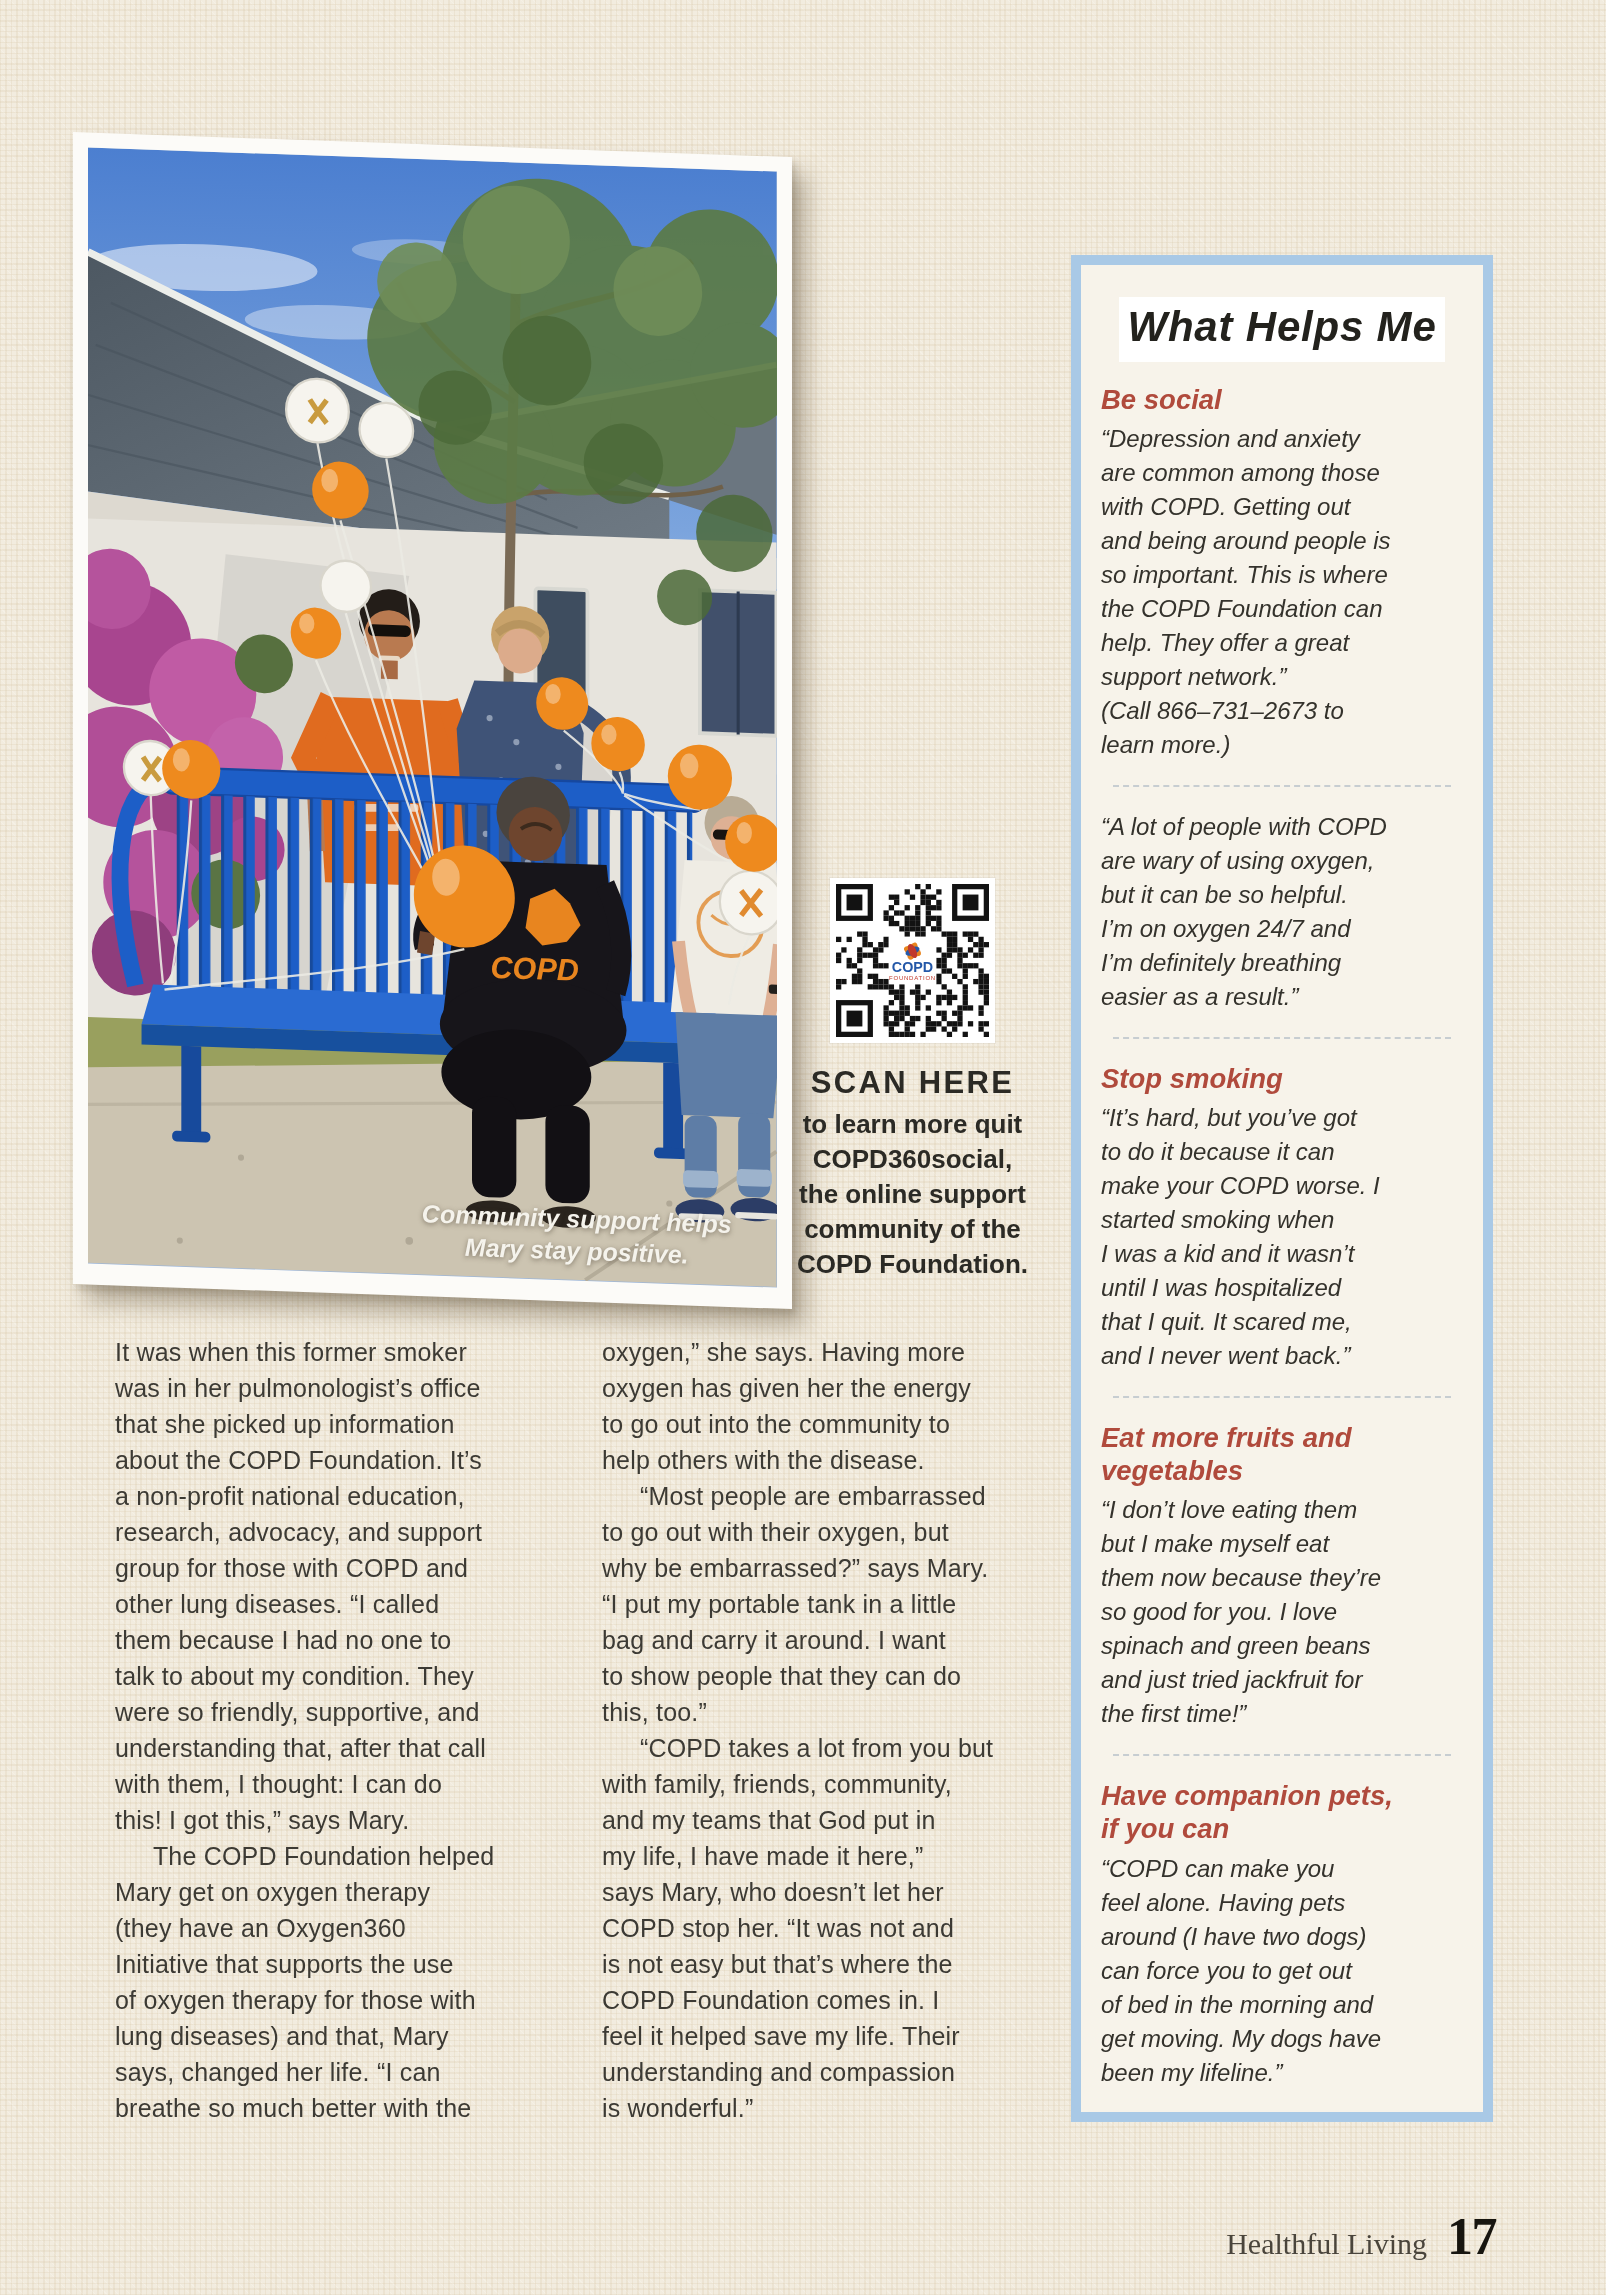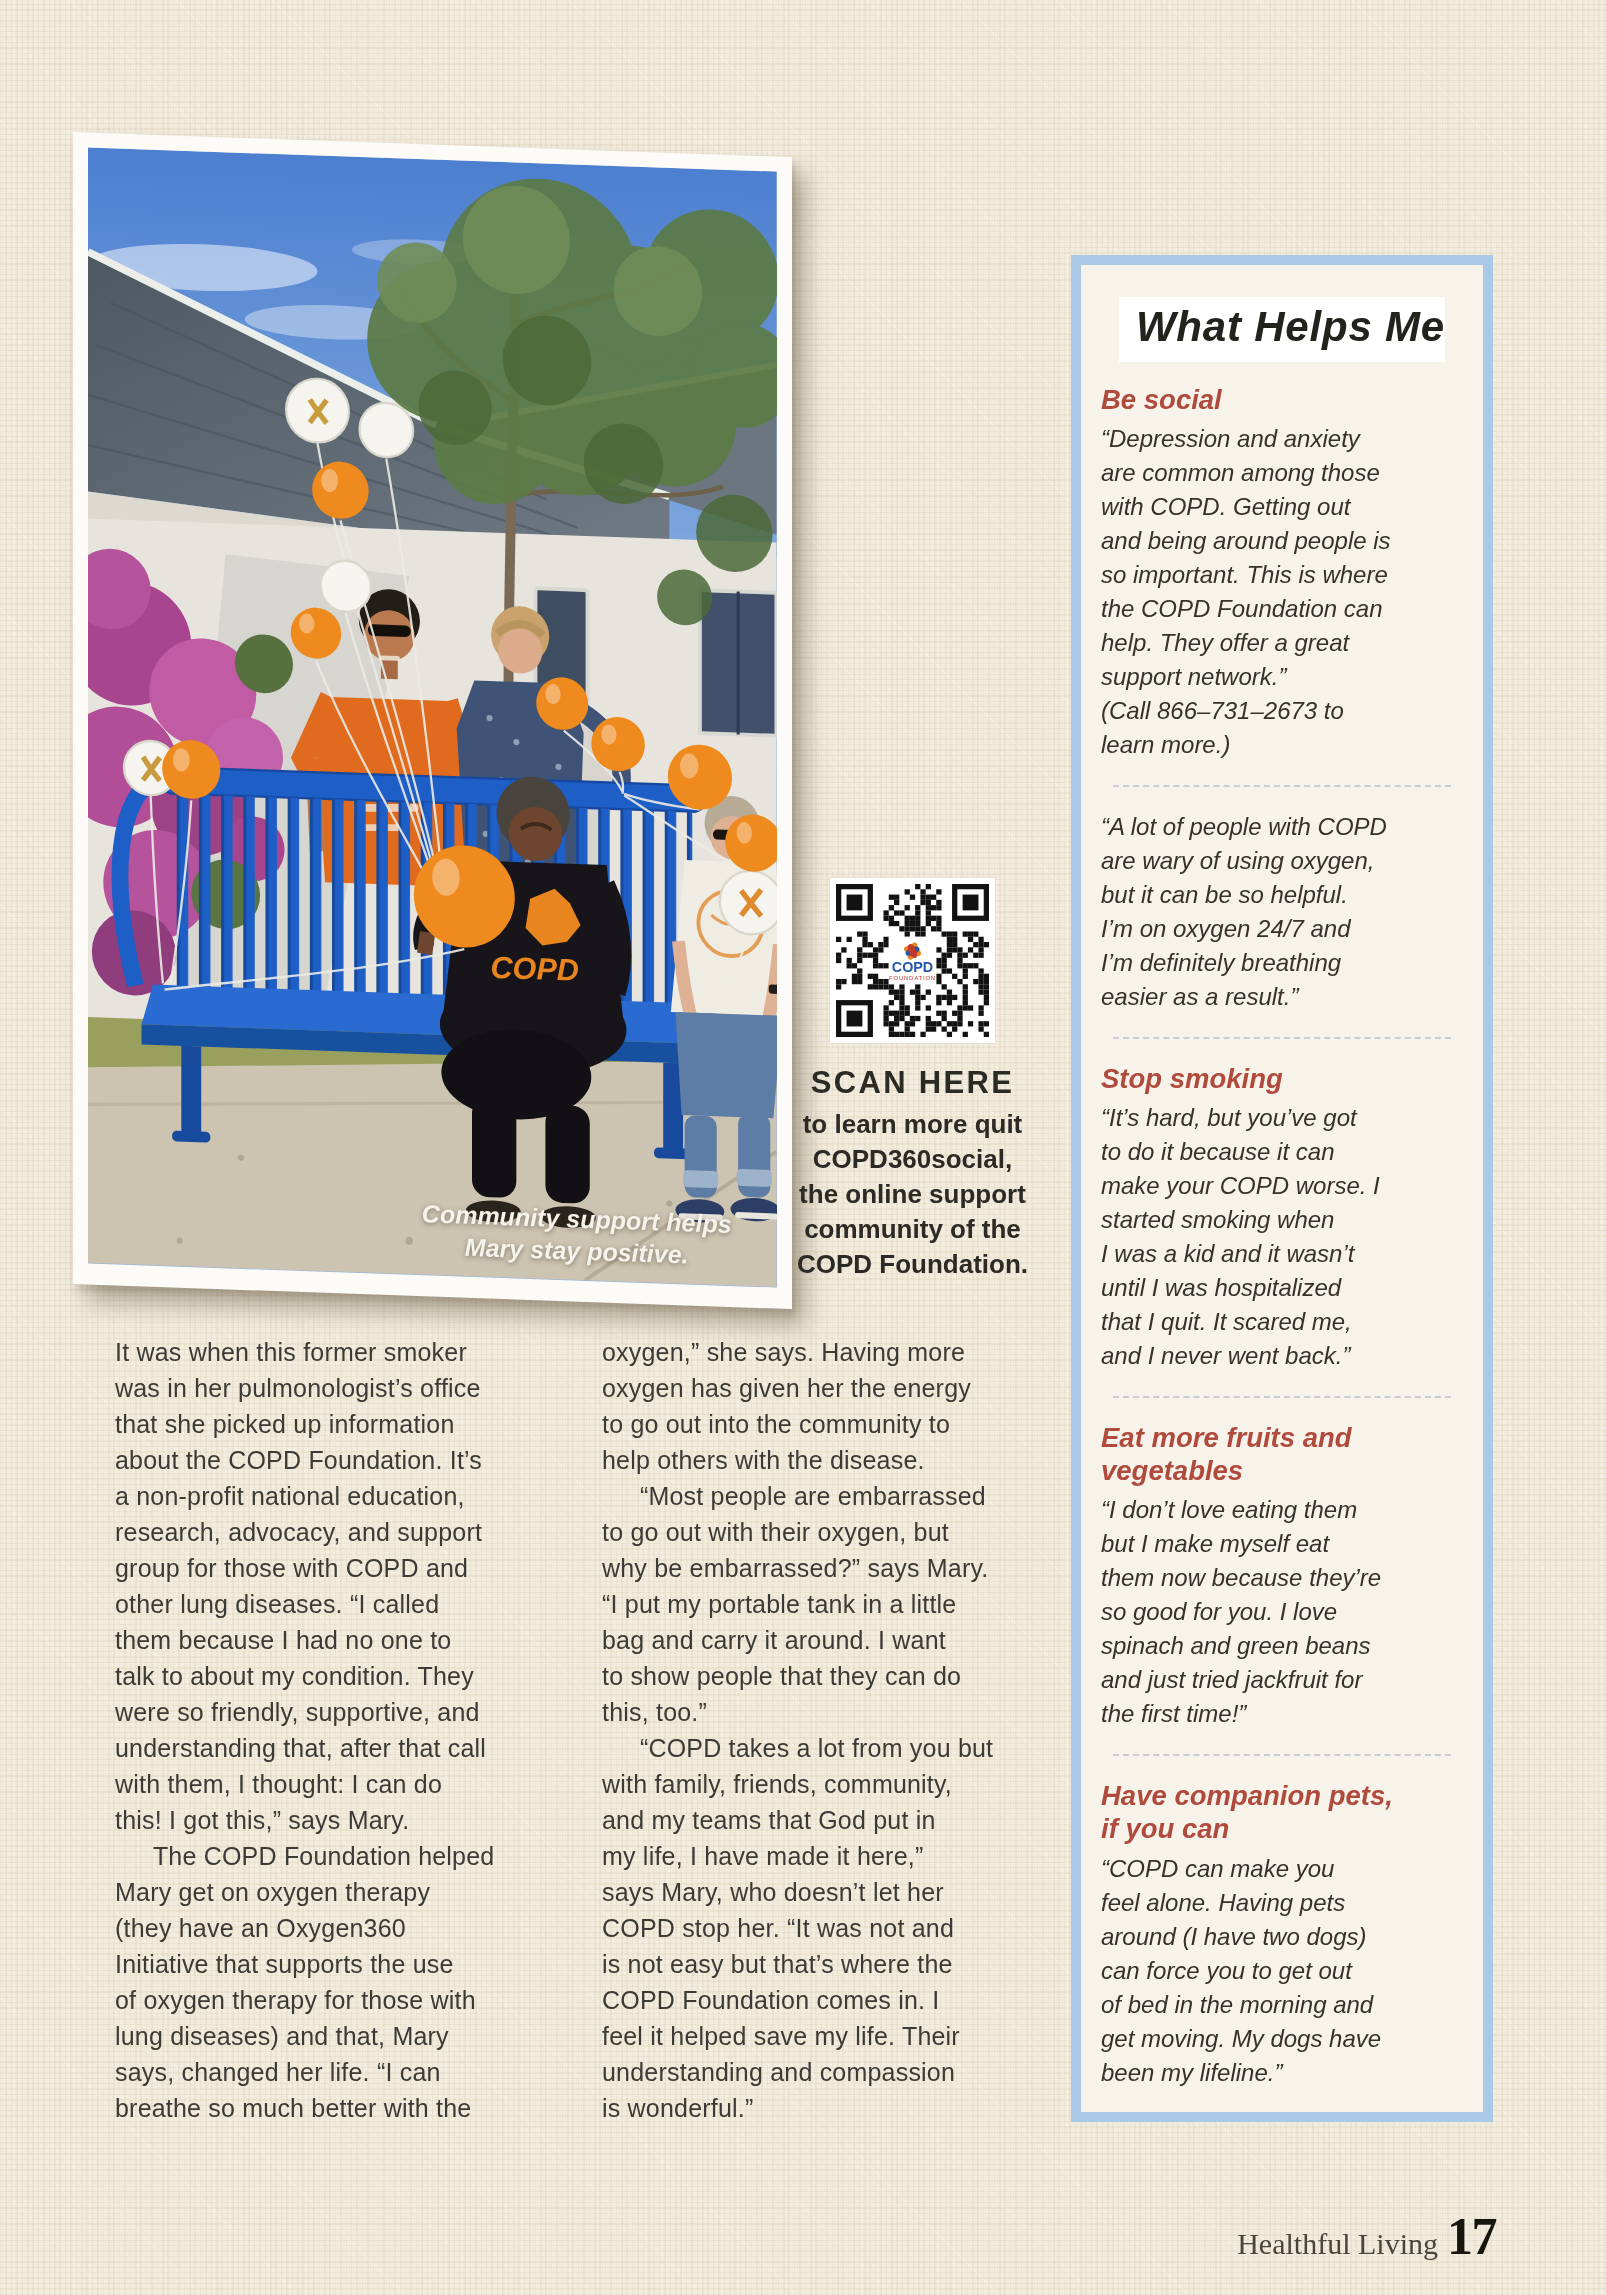--- a/index.html
+++ b/index.html
@@ -42,33 +42,33 @@
     font-size:25px; line-height:36px; letter-spacing:0.2px;
     color:#3c3a34; white-space:pre-line;
   }
   .col1 { left:115px; } .col2 { left:602px; }
 
   
   .sidebar {
     position:absolute; left:1071px; top:255px; width:422px; height:1867px; box-sizing:border-box;
     border:10.7px solid var(--box-border); background:#f7f3ea; padding:32px 0 0;
   }
-  .sidebar-title-band { background:#ffffff; margin:0 38px; padding:6.1px 0 10.7px; text-align:right; }
+  .sidebar-title-band { background:#ffffff; margin:0 38px; padding:6.1px 0 10.7px; text-align:center; }
   .sidebar-title { font-size:42px; font-weight:bold; font-style:italic; color:#23221d; letter-spacing:0.8px; }
   .sections { margin-top:21.4px; }
   .section { padding:0 20px; }
   .section-heading {
     font-size:27.5px; line-height:33px; font-weight:bold; font-style:italic;
     color:var(--accent); white-space:pre-line; margin-bottom:6.1px;
   }
   .section-body { font-size:24px; line-height:34px; font-style:italic; color:#34322c; white-space:pre-line; }
   .divider { border-top:2.3px dashed #c7cdd1; margin:23px 32px; }
 
   
-  .footer { position:absolute; top:2207px; right:111px; display:flex; align-items:baseline; gap:9px;
+  .footer { position:absolute; top:2207px; right:111px; display:flex; align-items:baseline; gap:20px;
             font-family:"Liberation Serif", serif; }
   .footer-pub { font-size:30px; color:#4a453c; }
   .footer-num { font-size:52px; font-weight:bold; color:#17150f; letter-spacing:-1.5px; }
 </style>
 </head>
 <body>
 
 <div class="photo-card">
   <div class="photo-inner">
     <svg class="scene" viewBox="0 0 900 1443" preserveAspectRatio="none">

